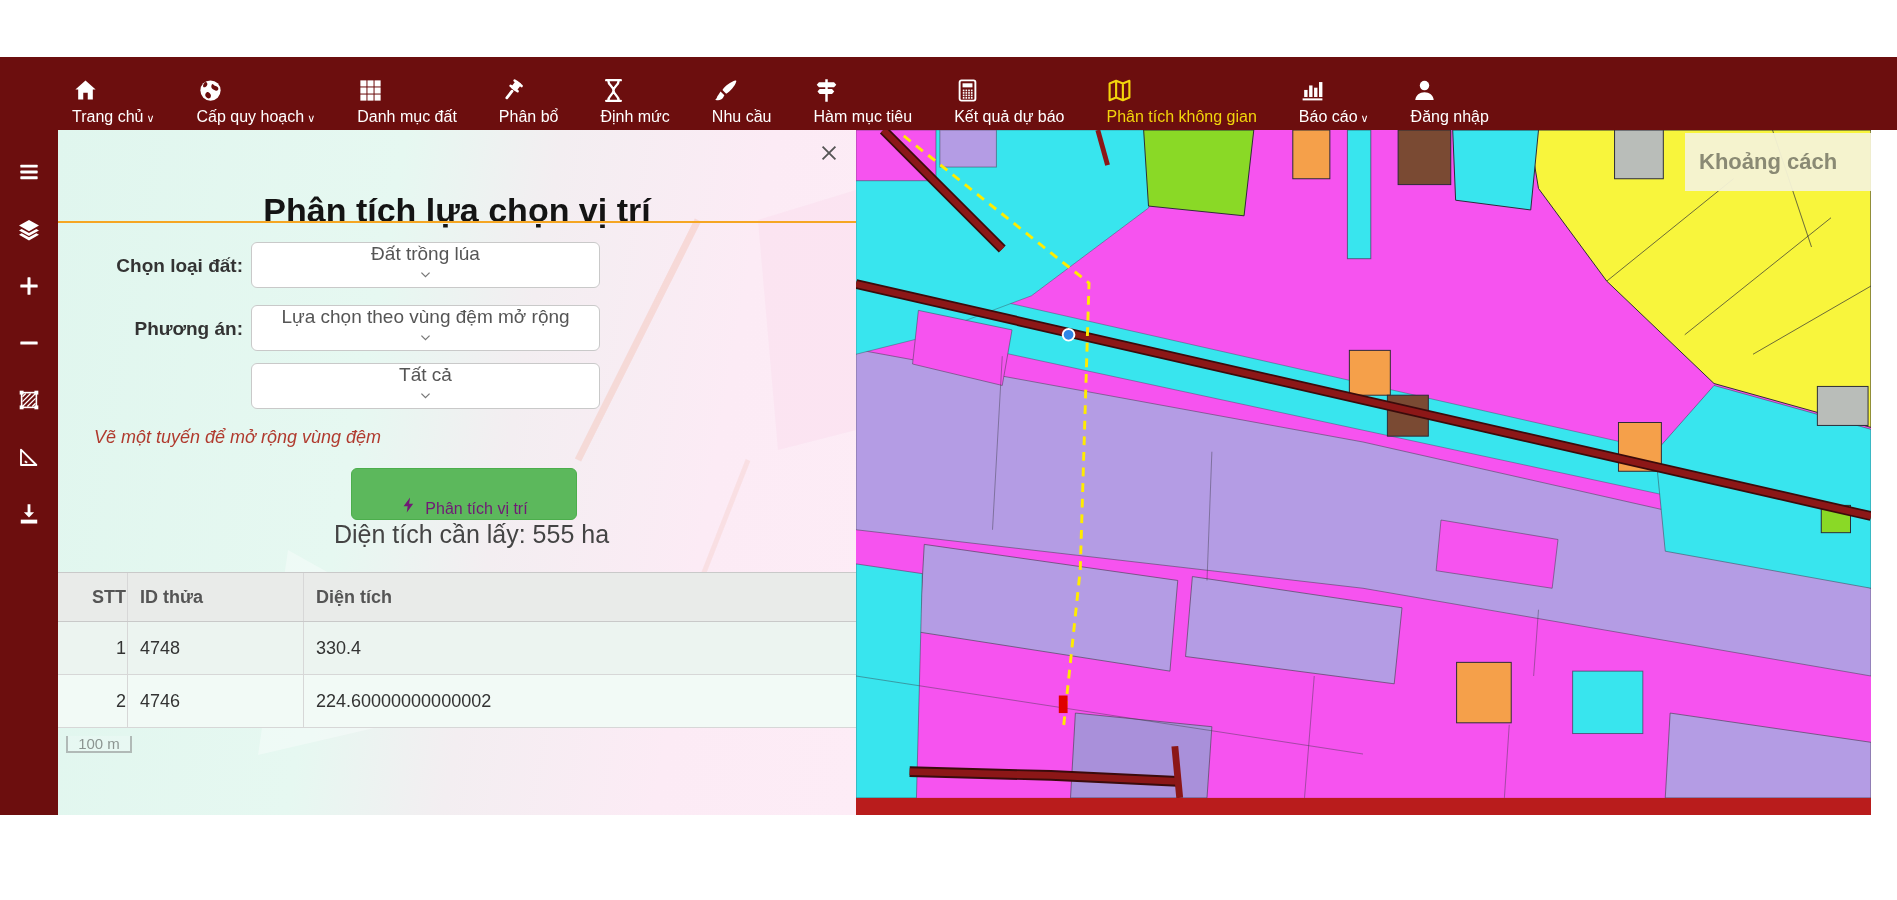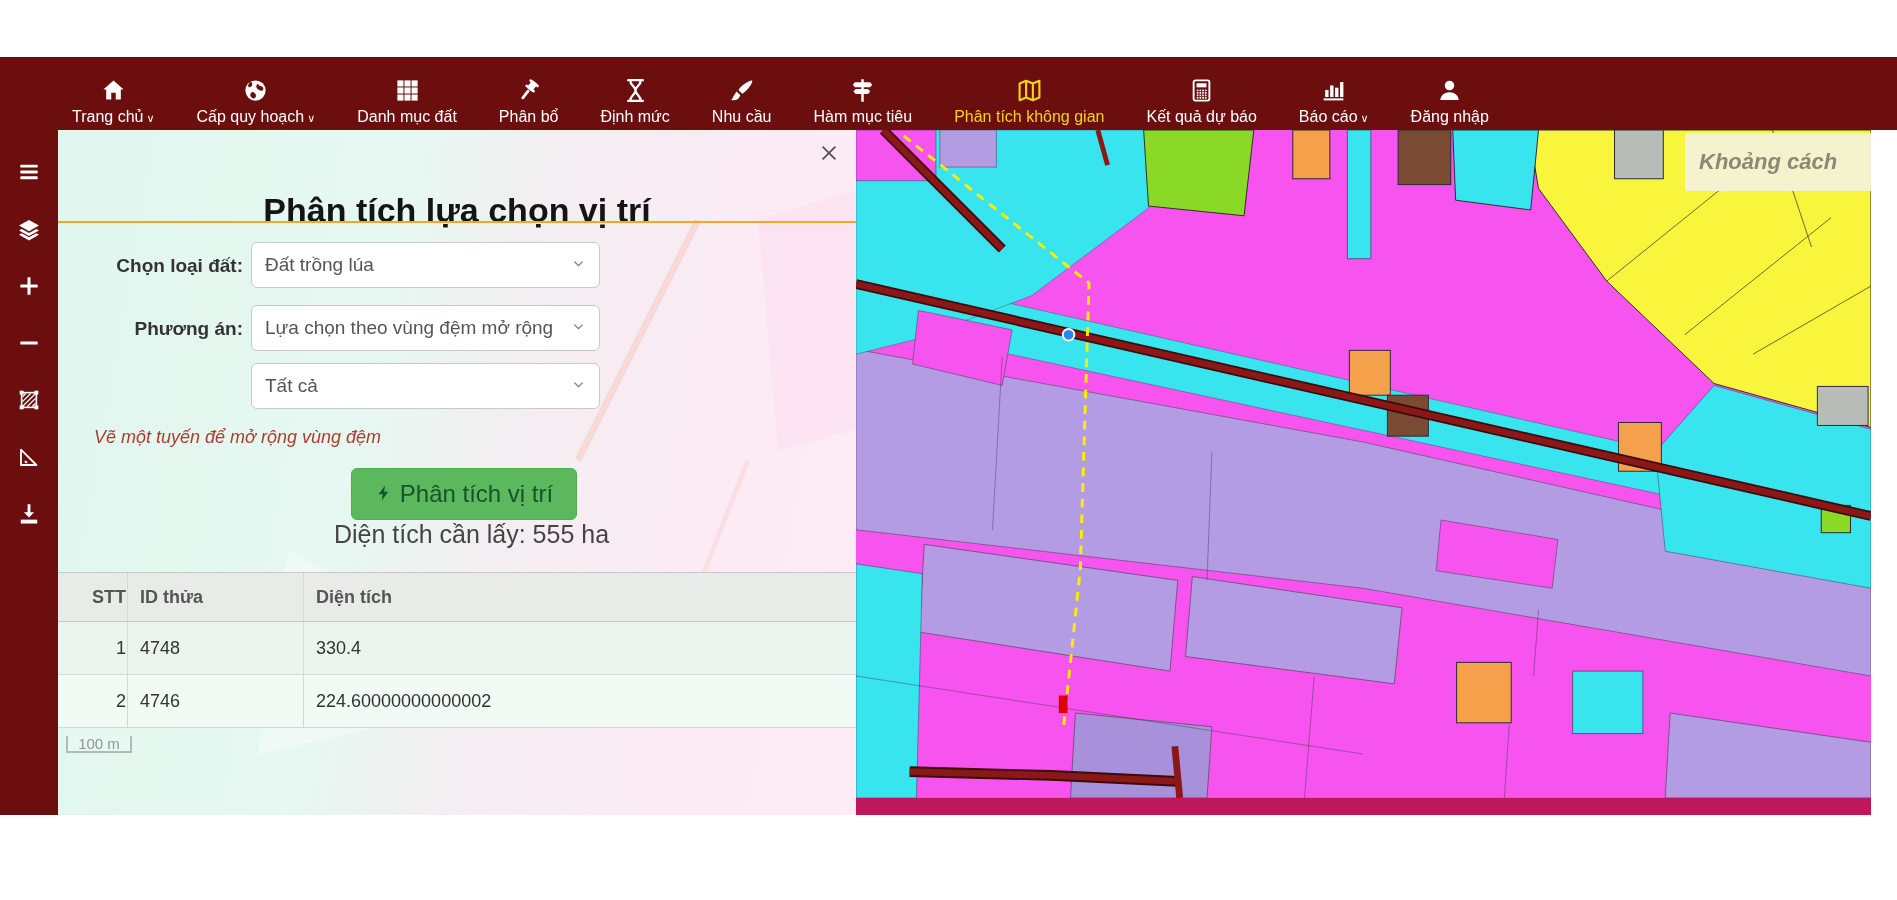--- a/index.html
+++ b/index.html
@@ -1,21 +1,21 @@
 <!DOCTYPE html>
 <html><head>
 <meta charset="utf-8">
 <style>
   html,body{margin:0;padding:0;background:#fff;}
   .stage{position:relative;width:1897px;height:900px;background:#fff;overflow:hidden;
          font-family:"Liberation Sans",sans-serif;}
   
   .navbar{position:absolute;left:0;top:57px;width:1897px;height:73px;background:#6c0e0e;
           display:flex;align-items:stretch;gap:42px;padding-left:72px;box-sizing:border-box;}
-  .nav-item{display:flex;flex-direction:column;align-items:center;justify-content:flex-end;
+  .nav-item{display:flex;flex-direction:column;justify-content:flex-end;
             color:#fff;cursor:pointer;padding:6px 0 5px;white-space:nowrap;}
   .nav-item .icon svg{width:27px;height:27px;display:block;}
   .nav-item .nav-label{font-size:16px;margin-top:5px;line-height:1;}
   .nav-item.active{color:#f2d50c;}
   .caret{font-size:11px;margin-left:3px;}
   
   .sidebar{position:absolute;left:0;top:57px;width:58px;height:758px;background:#6c0e0e;
            display:flex;flex-direction:column;align-items:center;padding-top:45px;gap:31px;box-sizing:border-box;}
   .side-btn{background:none;border:none;padding:0;margin:0;color:#fff;cursor:pointer;line-height:0;}
   .side-btn svg{width:26px;height:26px;}
@@ -26,43 +26,43 @@
   .close-btn{position:absolute;top:10px;right:14px;width:26px;height:26px;color:#555;cursor:pointer;
              background:none;border:none;padding:0;line-height:0;}
   .close-btn svg{width:22px;height:22px;}
   .panel-title{position:absolute;top:38px;left:0;right:0;text-align:center;font-size:34px;color:#141414;}
   .title-rule{position:absolute;top:91px;left:0;right:0;height:2px;background:#f5a623;}
   .field-row{position:absolute;left:0;width:100%;height:48px;}
   .field-label{position:absolute;left:0;top:0;width:185px;text-align:right;line-height:48px;
                font-weight:bold;font-size:19px;color:#333;}
   .field-box{position:absolute;left:193px;top:0;width:349px;height:46px;background:#fff;
              border:1px solid #c9c9c9;border-radius:6px;box-sizing:border-box;display:flex;
-             align-items:center;justify-content:space-between;padding:0 13px;font-size:19px;color:#555;cursor:pointer;}
+             align-items:center;justify-content:space-between;padding:0 13px;font-size:19px;color:#555;cursor:pointer;flex-direction:column;}
   .field-box .icon svg{width:15px;height:15px;color:#777;}
   .note{position:absolute;top:297px;left:36px;font-style:italic;font-size:18px;color:#b03a2e;}
   .analyze-btn{position:absolute;top:338px;left:293px;width:226px;height:52px;background:#5cb85c;
-               border:1px solid #4cae4c;border-radius:6px;color:#14532d;font-size:24px;cursor:pointer;
-               display:flex;align-items:center;justify-content:center;gap:7px;}
+               border:1px solid #4cae4c;border-radius:6px;color:#701a75;font-size:16px;cursor:pointer;
+               display:flex;align-items:flex-end;justify-content:center;gap:7px;}
   .analyze-btn .icon svg{width:18px;height:18px;}
   .area-text{position:absolute;top:390px;left:0;right:0;text-align:center;padding-left:29px;
              font-size:25px;color:#444;}
   table.results{position:absolute;top:442px;left:0;width:798px;border-collapse:collapse;font-size:18px;}
   table.results th{height:46px;background:#e9ebe9;color:#555;text-align:left;font-weight:bold;
                    border-top:1px solid #c9c9c9;border-bottom:1px solid #c9c9c9;}
   table.results td{height:50px;color:#333;border-bottom:1px solid #d7d7d7;}
   table.results .c0{width:67px;text-align:right;}
   table.results .c1{width:162px;padding-left:12px;border-left:1px solid #d7d7d7;}
   table.results .c2{padding-left:12px;border-left:1px solid #d7d7d7;}
   table.results tr.r0 td{background:#ecf4f0;}
   table.results tr.r1 td{background:#f2faf6;}
   .scale-bar{position:absolute;left:8px;top:606px;width:66px;box-sizing:border-box;
              border:2px solid #8a8a8a;border-top:none;background:rgba(255,255,255,.35);
              font-size:15px;color:#444;text-align:center;line-height:15px;opacity:.55;}
   
-  .map{position:absolute;left:856px;top:130px;width:1015px;height:685px;background:#be185d;overflow:hidden;font-style:italic;}
+  .map{position:absolute;left:856px;top:130px;width:1015px;height:685px;background:#b91c1c;overflow:hidden;}
   .map svg{position:absolute;inset:0;display:block;}
   .distance-label{position:absolute;top:3px;right:0;width:186px;height:58px;
                   background:rgba(244,242,214,.95);color:#8a8a74;font-size:22px;font-weight:bold;
                   display:flex;align-items:center;padding-left:14px;box-sizing:border-box;}
 </style>
 </head>
 <body>
 
 <div class="stage">
 
@@ -167,28 +167,20 @@
         </span>
         <span class="nav-label">Nhu cầu</span>
       </div>
       <div class="nav-item">
         <span class="icon">
           <svg viewBox="0 0 24 24" fill="currentColor">
             <path d="M10.9 2h2.2v2.6h5.6l2 2.2-2 2.2h-5.6v1.6h3.8l2 2.2-2 2.2h-3.8V22h-2.2v-7h-5L4 12.8l1.9-2.2h5V9H5.3l-2-2.2 2-2.2h5.6z"></path>
           </svg>
         </span>
         <span class="nav-label">Hàm mục tiêu</span>
-      </div>
-      <div class="nav-item active">
-        <span class="icon">
-          <svg viewBox="0 0 24 24" fill="currentColor">
-            <path d="M3.2 5.8 9 3.4l6 2.4 5.8-2.4v14.8L15 20.6l-6-2.4-5.8 2.4zM9 3.4v14.8M15 5.8v14.8" fill="none" stroke="currentColor" stroke-width="1.9" stroke-linejoin="round"></path>
-          </svg>
-        </span>
-        <span class="nav-label">Phân tích không gian</span>
       </div>
       <div class="nav-item">
         <span class="icon">
           <svg viewBox="0 0 24 24" fill="currentColor">
             <rect x="5" y="3" width="14" height="18" rx="1.6" fill="none" stroke="currentColor" stroke-width="1.7"></rect>
             <rect x="7.6" y="5.6" width="8.8" height="3.6"></rect>
             <g>
               <rect x="7.8" y="11.2" width="1.5" height="1.5"></rect>
               <rect x="10.2" y="11.2" width="1.5" height="1.5"></rect>
               <rect x="12.6" y="11.2" width="1.5" height="1.5"></rect>
@@ -202,20 +194,28 @@
               <rect x="12.6" y="15.6" width="1.5" height="1.5"></rect>
               <rect x="15" y="15.6" width="1.5" height="1.5"></rect>
               <rect x="7.8" y="17.8" width="1.5" height="1.5"></rect>
               <rect x="10.2" y="17.8" width="1.5" height="1.5"></rect>
               <rect x="12.6" y="17.8" width="1.5" height="1.5"></rect>
               <rect x="15" y="17.8" width="1.5" height="1.5"></rect>
             </g>
           </svg>
         </span>
         <span class="nav-label">Kết quả dự báo</span>
+      </div>
+      <div class="nav-item active">
+        <span class="icon">
+          <svg viewBox="0 0 24 24" fill="currentColor">
+            <path d="M3.2 5.8 9 3.4l6 2.4 5.8-2.4v14.8L15 20.6l-6-2.4-5.8 2.4zM9 3.4v14.8M15 5.8v14.8" fill="none" stroke="currentColor" stroke-width="1.9" stroke-linejoin="round"></path>
+          </svg>
+        </span>
+        <span class="nav-label">Phân tích không gian</span>
       </div>
       <div class="nav-item">
         <span class="icon">
           <svg viewBox="0 0 24 24" fill="currentColor">
             <rect x="3.2" y="19" width="17.6" height="1.8"></rect>
             <rect x="4.6" y="11.5" width="3" height="6.3"></rect>
             <rect x="9" y="7.5" width="3" height="10.3"></rect>
             <rect x="13.4" y="9.5" width="3" height="8.3"></rect>
             <rect x="17.8" y="4.5" width="3" height="13.3"></rect>
           </svg>

